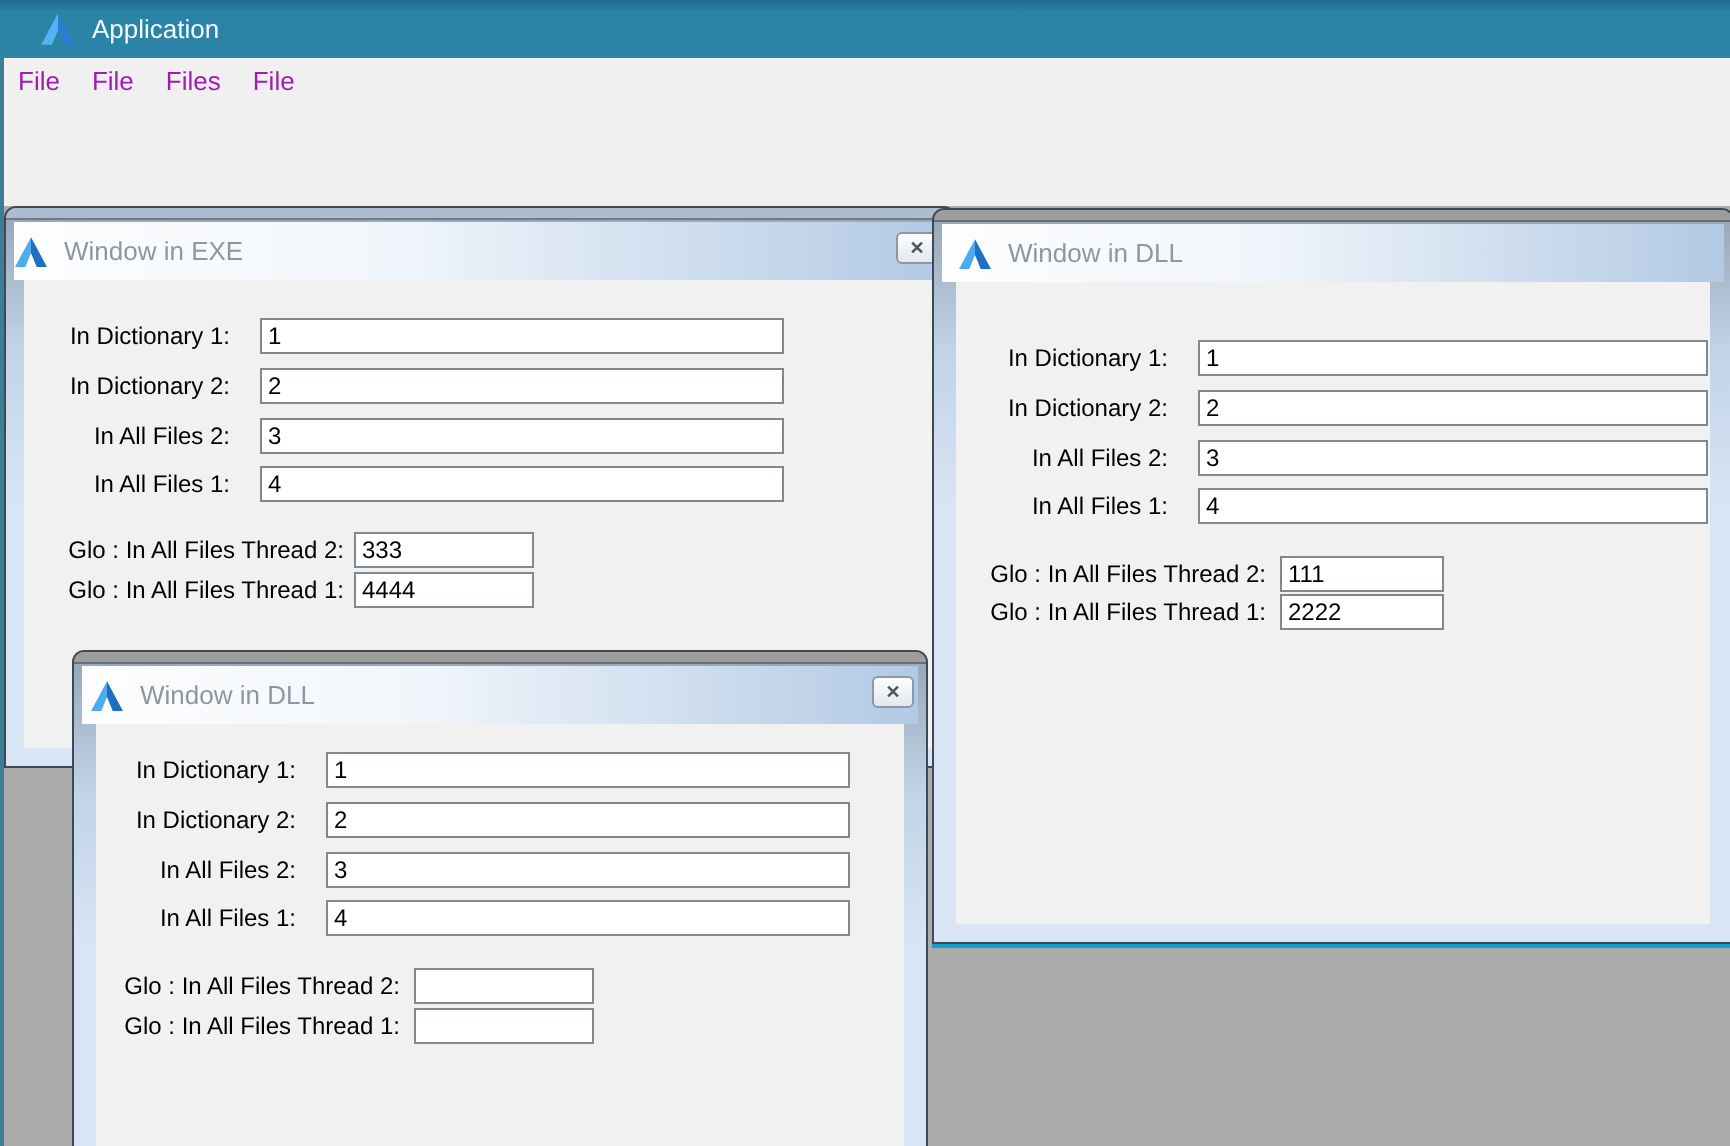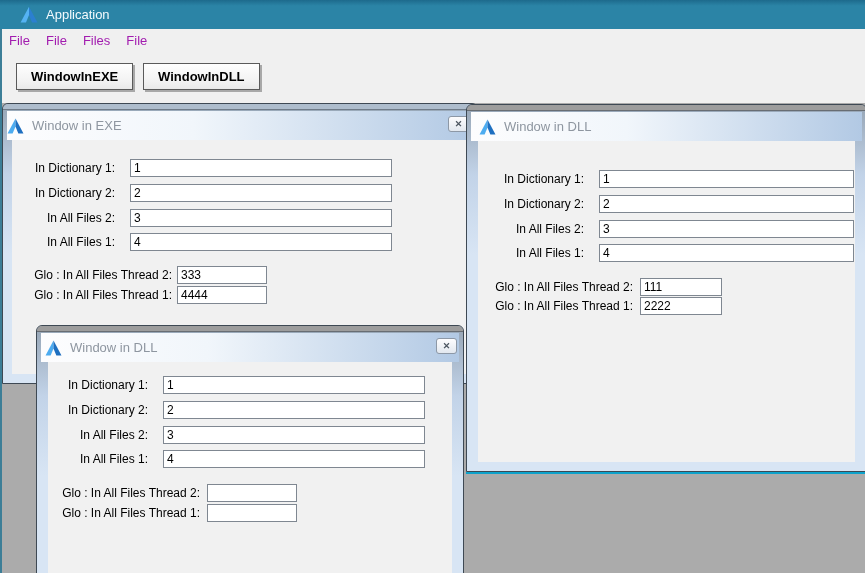--- a/index.html
+++ b/index.html
@@ -80,22 +80,20 @@
 </div>
 
 <div class="menubar">
   <span class="menu-item">File</span>
   <span class="menu-item">File</span>
   <span class="menu-item">Files</span>
   <span class="menu-item">File</span>
 </div>
 
 <div class="toolbar-strip">
-  <button class="tbtn b1">WindowInEXE</button>
-  <button class="tbtn b2">WindowInDLL</button>
 </div>
 
 <div class="mdi"></div>
 <div class="left-edge"></div>
 
 <div class="window w0">
   <div class="cap cap-blue"></div>
   <div class="child-titlebar">
     <svg class="logo" width="17" height="16" viewBox="0 0 16 15">
       <polygon points="8,0.5 0.5,14.5 5.3,14.5 8,8" fill="#4dacf0"></polygon>

